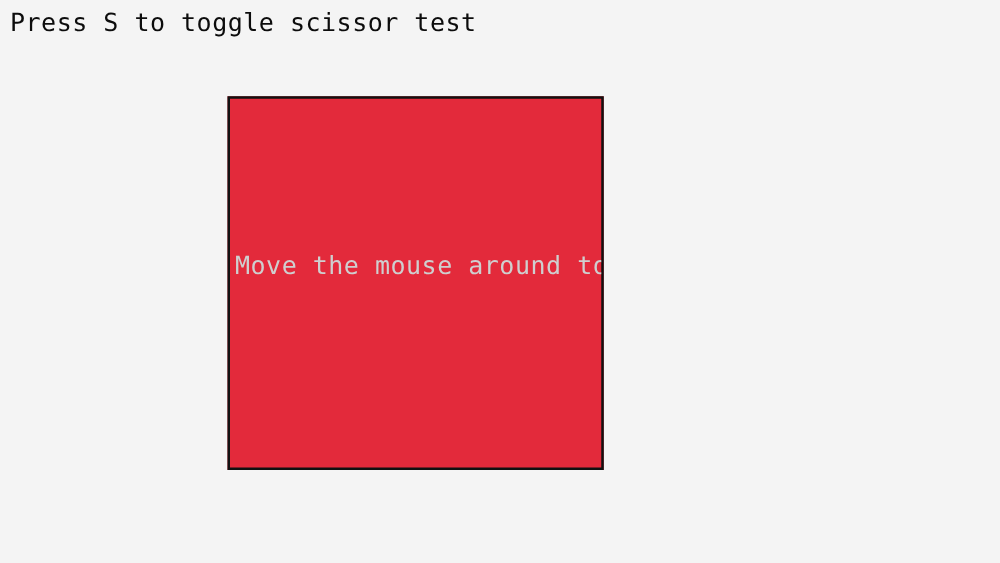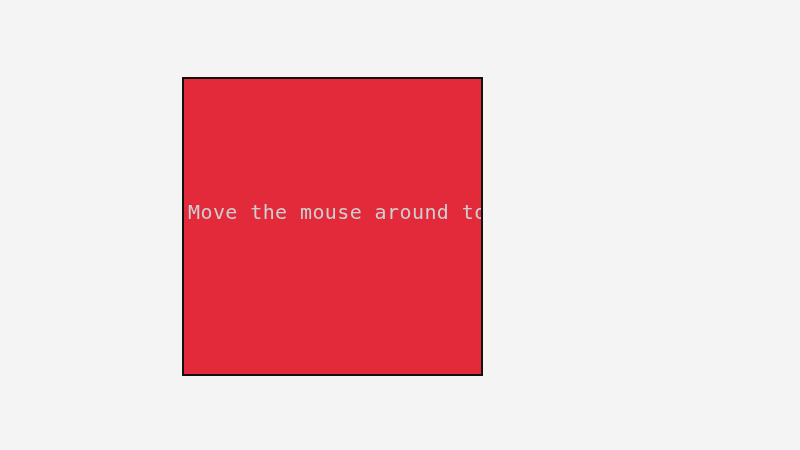--- a/index.html
+++ b/index.html
@@ -62,20 +62,21 @@
     color: #cfcfcf;
     white-space: pre;
     font-family: "DejaVu Sans Mono", "Liberation Mono", monospace;
   }
 </style>
 </head>
 <body>
 
 <div id="app">
 
+  <div id="hud-text">Press S to toggle scissor test</div>
 
   <div id="scissor-rect">
     <div id="scissor-clip">
       <div id="scissor-text">Move the mouse around to r</div>
     </div>
   </div>
 
 </div>
 
 </body></html>

